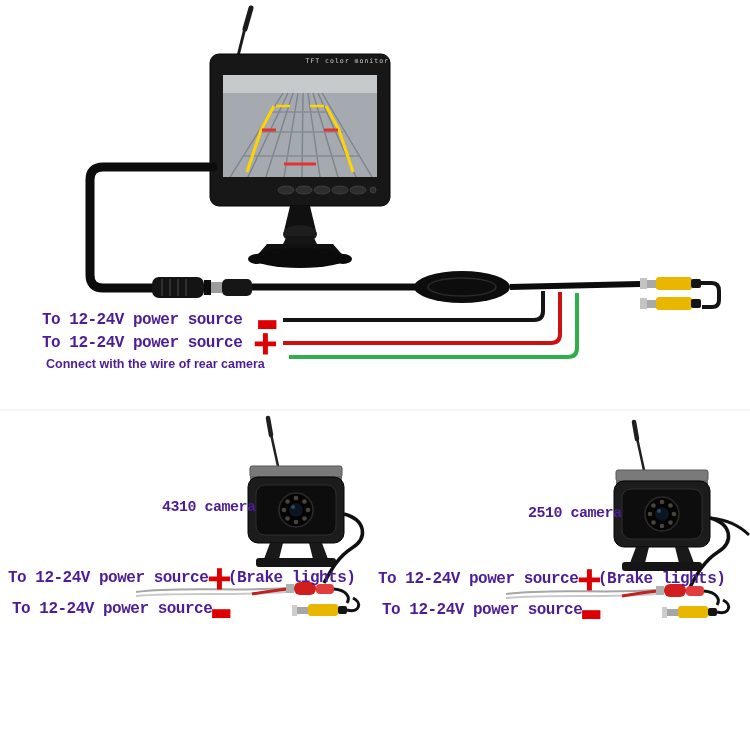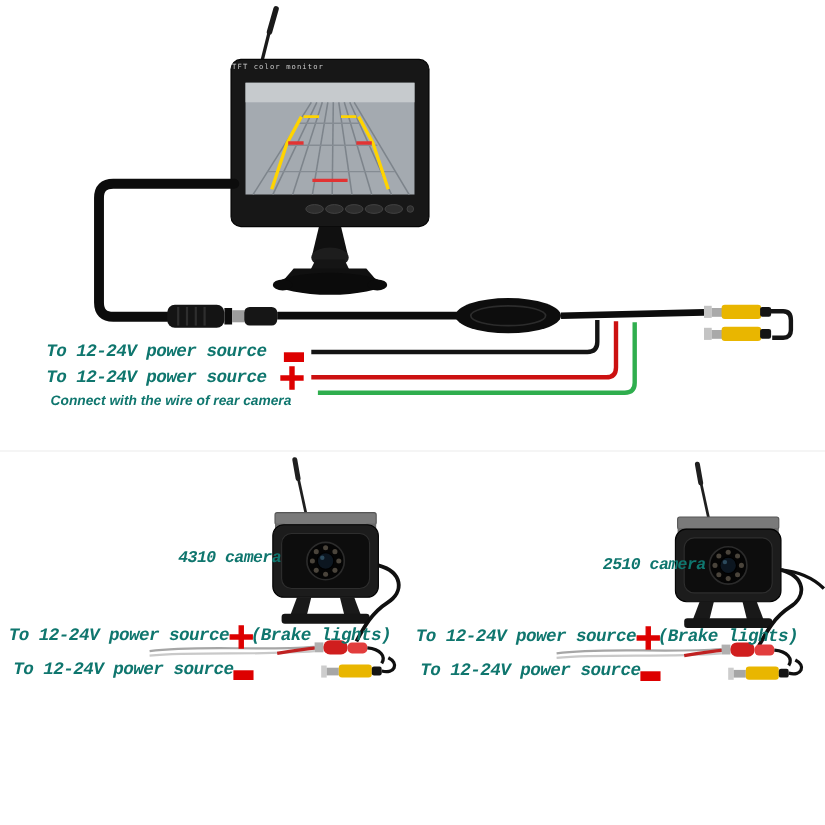--- a/index.html
+++ b/index.html
@@ -1,29 +1,29 @@
 <!DOCTYPE html>
 <html><head>
 <meta charset="utf-8">
 <style>
   html,body{margin:0;padding:0;background:#fff;}
   .canvas{position:relative;width:750px;height:750px;background:#ffffff;overflow:hidden;
           font-family:"Liberation Sans",sans-serif;}
   .art{position:absolute;left:0;top:0;}
   .lbl{position:absolute;font-family:"Liberation Mono","DejaVu Sans Mono",monospace;
-       font-weight:700;color:#0f766e;font-size:16px;line-height:1.1;
-       white-space:nowrap;letter-spacing:-0.5px;font-style:italic;}
+       font-weight:700;color:#4c1d95;font-size:16px;line-height:1.1;
+       white-space:nowrap;letter-spacing:-0.5px;}
   .lbl-small{font-family:"Liberation Sans","DejaVu Sans",sans-serif;font-size:12.5px;
        font-weight:700;letter-spacing:0;}
   .cam-label{font-size:15px;}
   .sym{position:absolute;color:#dd0000;line-height:1;white-space:nowrap;
        font-family:"DejaVu Sans",sans-serif;}
   .sym-plus{font-size:32px;font-weight:700;-webkit-text-stroke:1.2px #dd0000;}
   .sym-minus{font-size:24px;}
-  .brand{position:absolute;left:211px;top:57px;width:178px;text-align:left;
+  .brand{position:absolute;left:211px;top:57px;width:178px;text-align:right;
        font-family:"DejaVu Sans Mono",monospace;font-size:6.5px;letter-spacing:1px;
        color:#c9c9c9;}
 </style>
 </head>
 <body>
 
 <div class="canvas">
 
   <svg class="art" width="750" height="750" viewBox="0 0 750 750">
     <defs>
@@ -185,20 +185,20 @@
 
   <div class="lbl lbl-small" style="left:46px;top:358px">Connect with the wire of rear camera</div>
 
   <div class="lbl cam-label" style="left:162px;top:500px">4310 camera</div>
   <div class="lbl" style="left:8px;top:570px">To 12-24V power source</div>
   <div class="sym sym-plus" style="left:206px;top:562px">+</div>
   <div class="lbl" style="left:228px;top:570px">(Brake lights)</div>
   <div class="lbl" style="left:12px;top:601px">To 12-24V power source</div>
   <div class="sym sym-minus" style="left:210px;top:600px">▬</div>
 
-  <div class="lbl cam-label" style="left:548px;top:506px">2510 camera</div>
+  <div class="lbl cam-label" style="left:528px;top:506px">2510 camera</div>
   <div class="lbl" style="left:378px;top:571px">To 12-24V power source</div>
   <div class="sym sym-plus" style="left:576px;top:563px">+</div>
   <div class="lbl" style="left:598px;top:571px">(Brake lights)</div>
   <div class="lbl" style="left:382px;top:602px">To 12-24V power source</div>
   <div class="sym sym-minus" style="left:580px;top:601px">▬</div>
 
 </div>
 
 </body></html>

